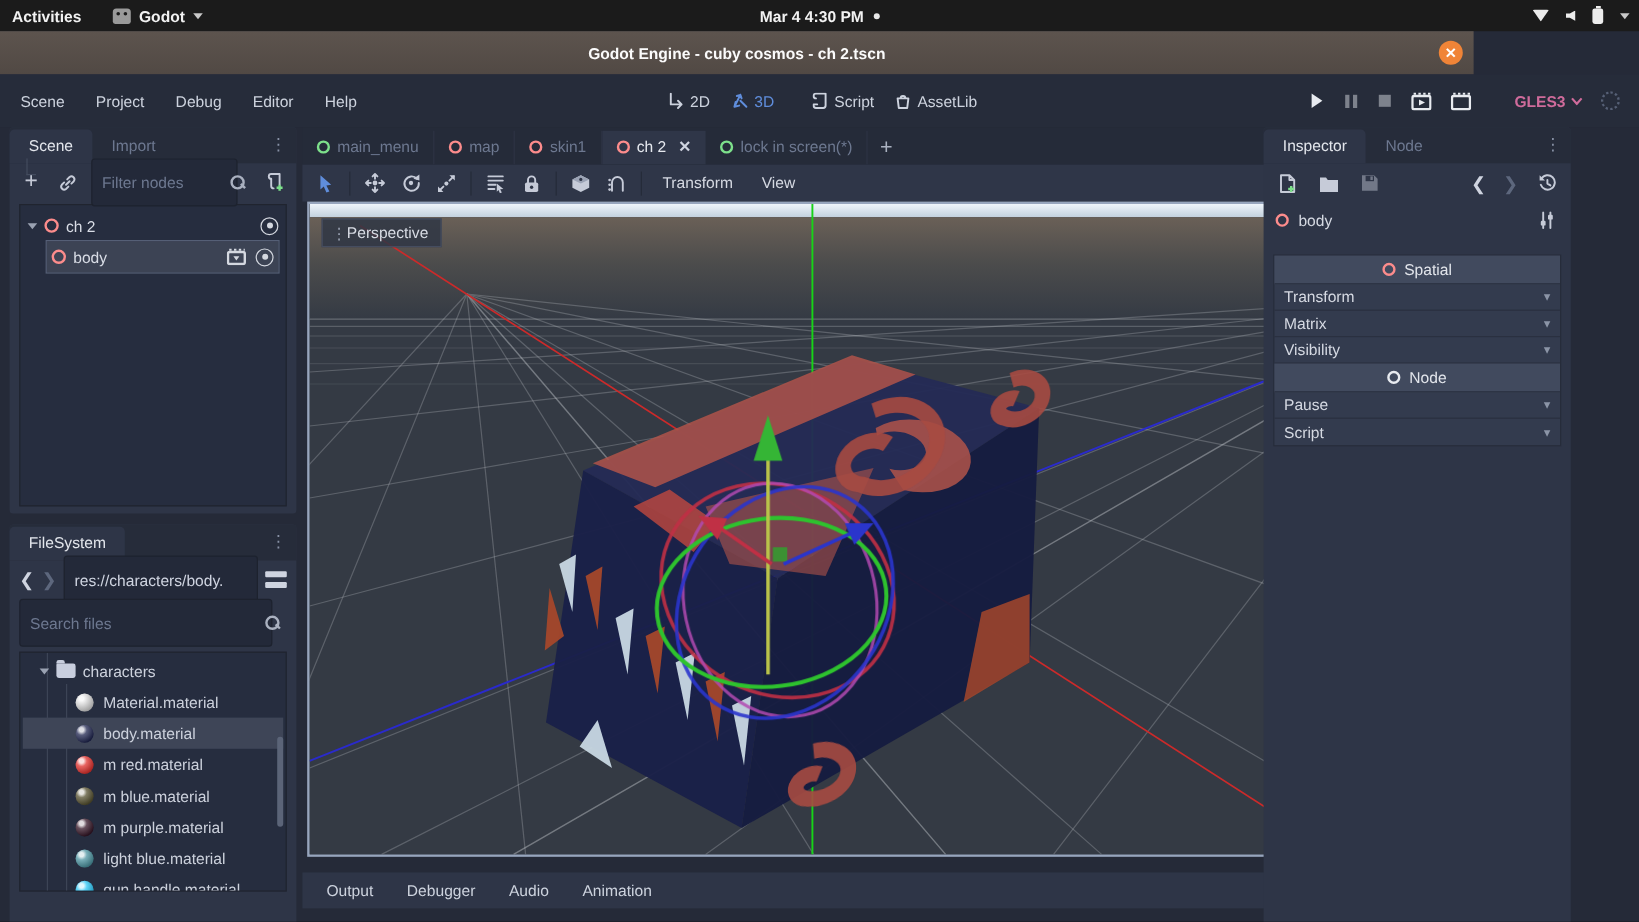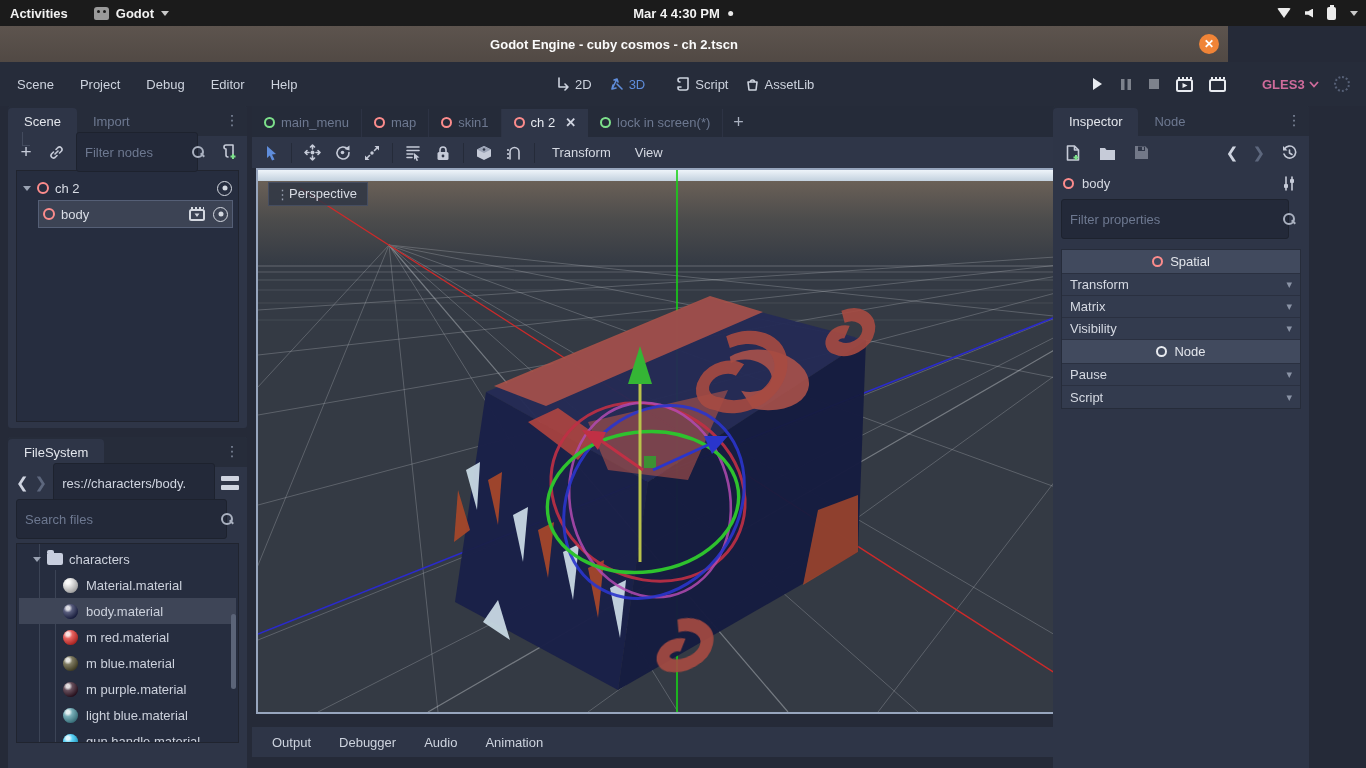--- a/index.html
+++ b/index.html
@@ -112,21 +112,21 @@
   .bottom-panel { position:absolute; left:0px; top:621px; width:845px; height:30px; background:#2e3547; display:flex; align-items:center; gap:4px; padding-left:8px; }
   .bp-item { padding:5px 12px; color:#cdd3de; }
 
   
   .insp-dock { left:1053px; top:106px; width:256px; height:662px; border-radius:3px 3px 0 0; }
   .insp-tools { display:flex; align-items:center; gap:14px; padding:6px 10px; height:33px; }
   .insp-tools .spacer { flex:1; }
   .node-line { display:flex; align-items:center; gap:8px; padding:4px 10px; height:28px; }
   .sliders-icon { margin-left:auto; }
   .insp-filter { padding:2px 8px 6px; }
-  .insp-body { margin:4px 8px; background:#333b4e; border:1px solid #262c3a; }
+  .insp-body { margin:15px 8px; background:#333b4e; border:1px solid #262c3a; }
   .sect-header { height:24px; background:#414a5e; display:flex; align-items:center; justify-content:center; gap:7px; font-size:13px; color:#e2e5eb; border-bottom:1px solid #2a3040; }
   .prop-row { height:22px; display:flex; align-items:center; padding:0 8px; border-bottom:1px solid #2a3040; color:#d5d9e2; }
   .prop-chev { margin-left:auto; color:#8b94a6; font-size:11px; }
   .circle-sm { width:11px; height:11px; border-radius:50%; border:2.5px solid #fc8c8c; }
   .circle-sm.white { border-color:#e8ebf0; }
 
   svg .ic { fill:none; stroke:currentColor; stroke-width:1.6; stroke-linecap:round; stroke-linejoin:round; }
 </style>
 </head>
 <body>
@@ -599,26 +599,20 @@
       <span class="circle-sm"></span>
       <span>body</span>
       <span class="ghost-icon sliders-icon">
         <svg width="14" height="15" viewBox="0 0 14 15">
             <path class="ic" d="M4 1 v13 M10 1 v13"></path>
             <rect x="2" y="8" width="4" height="4" rx="1" fill="currentColor"></rect>
             <rect x="8" y="3" width="4" height="4" rx="1" fill="currentColor"></rect>
           </svg>
       </span>
     </div>
-    <div class="insp-filter">
-      <span class="input-wrap">
-        <input class="text-input" placeholder="Filter properties" style="">
-        <span class="input-mag mag"></span>
-      </span>
-    </div>
     <div class="insp-body">
       <div class="sect-header">
         <span class="circle-sm"></span>
         <span>Spatial</span>
       </div>
       <div class="prop-row">
         <span>Transform</span>
         <span class="prop-chev">▾</span>
       </div>
       <div class="prop-row">

